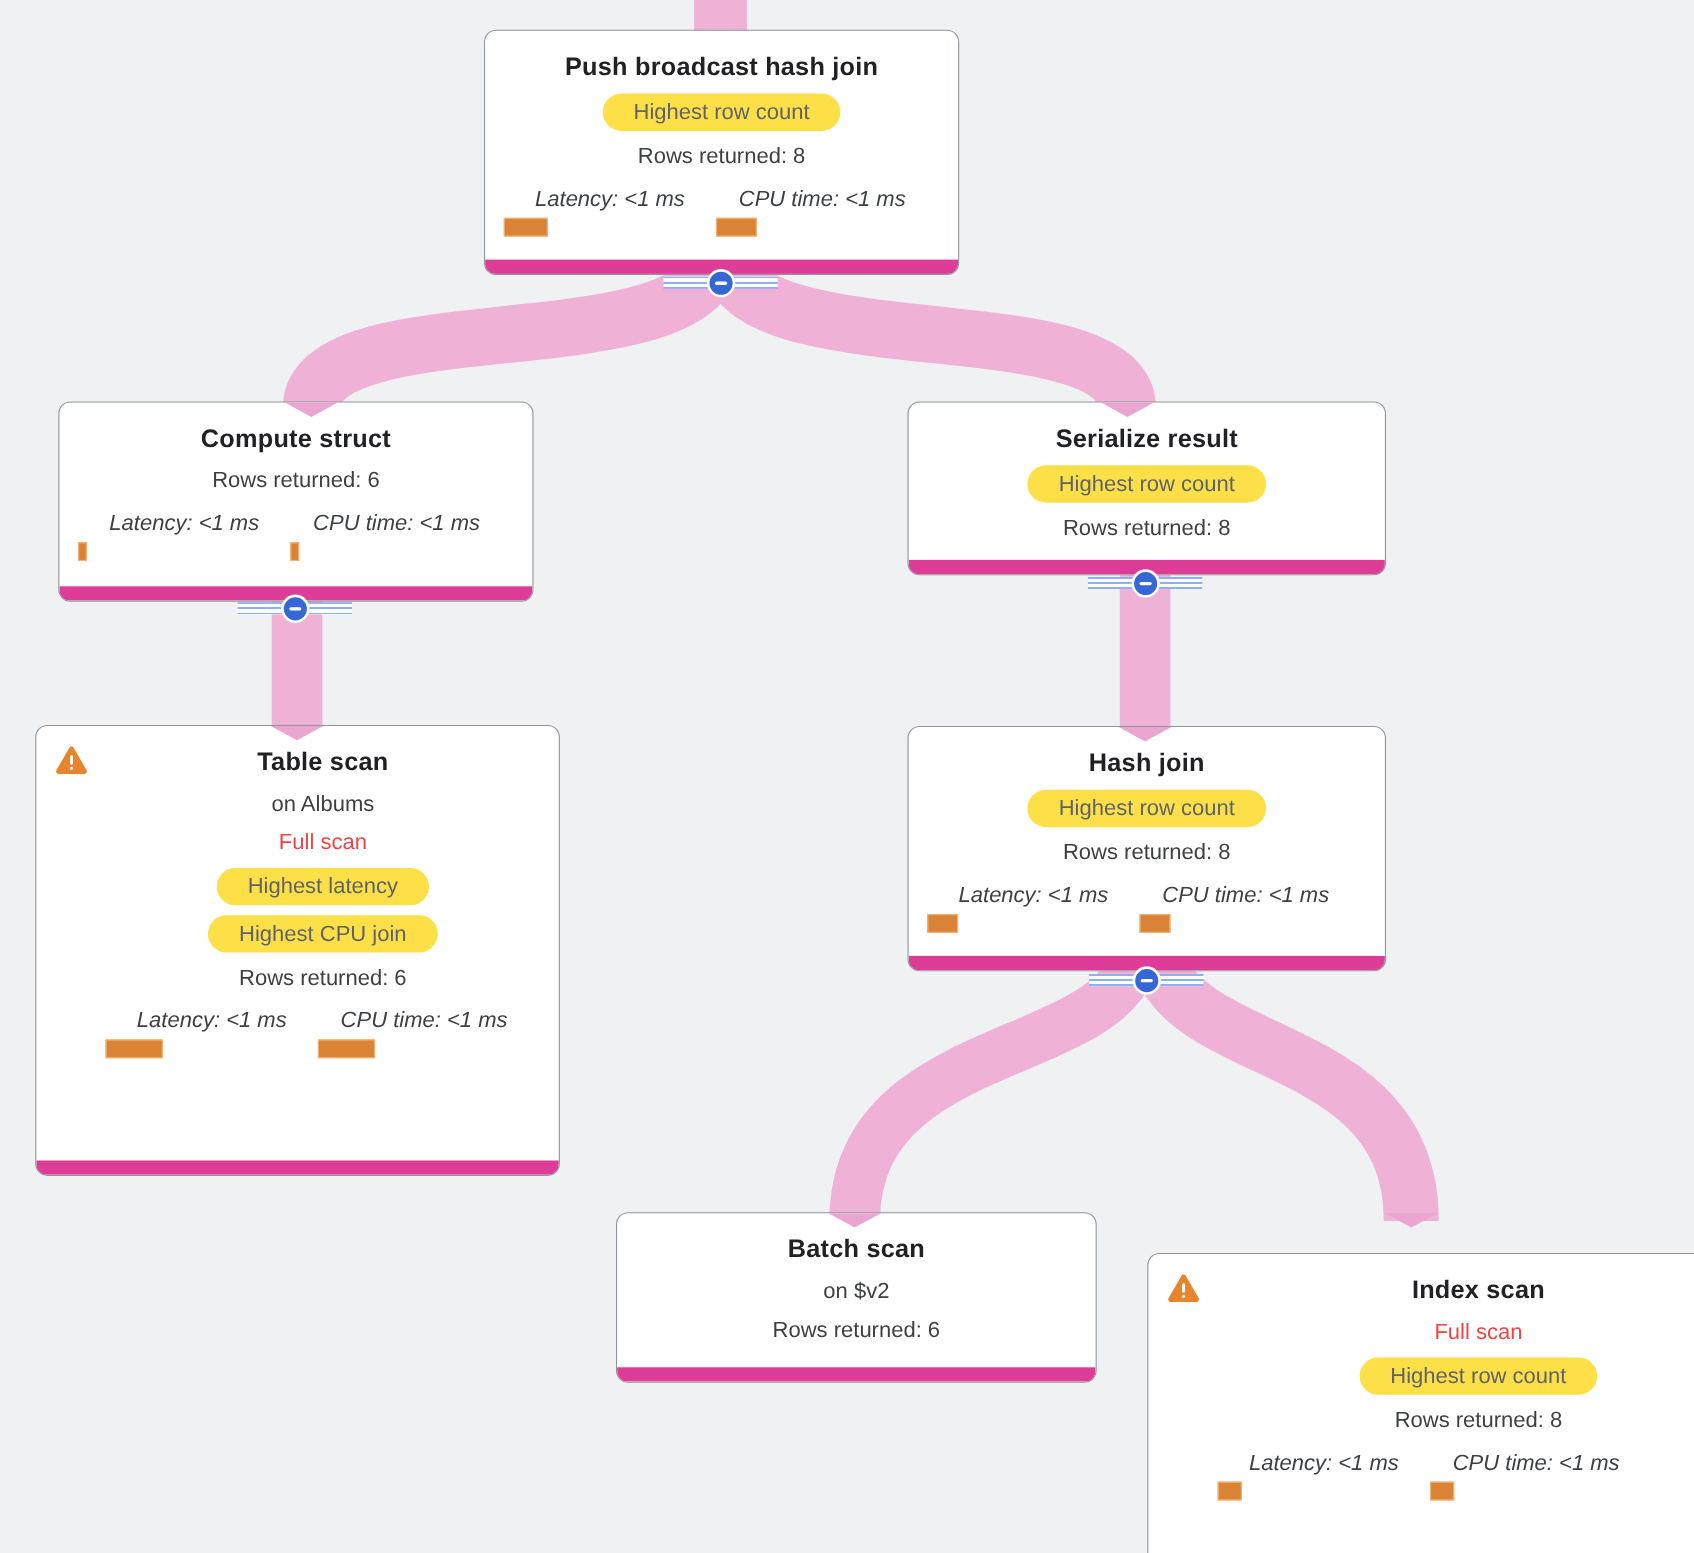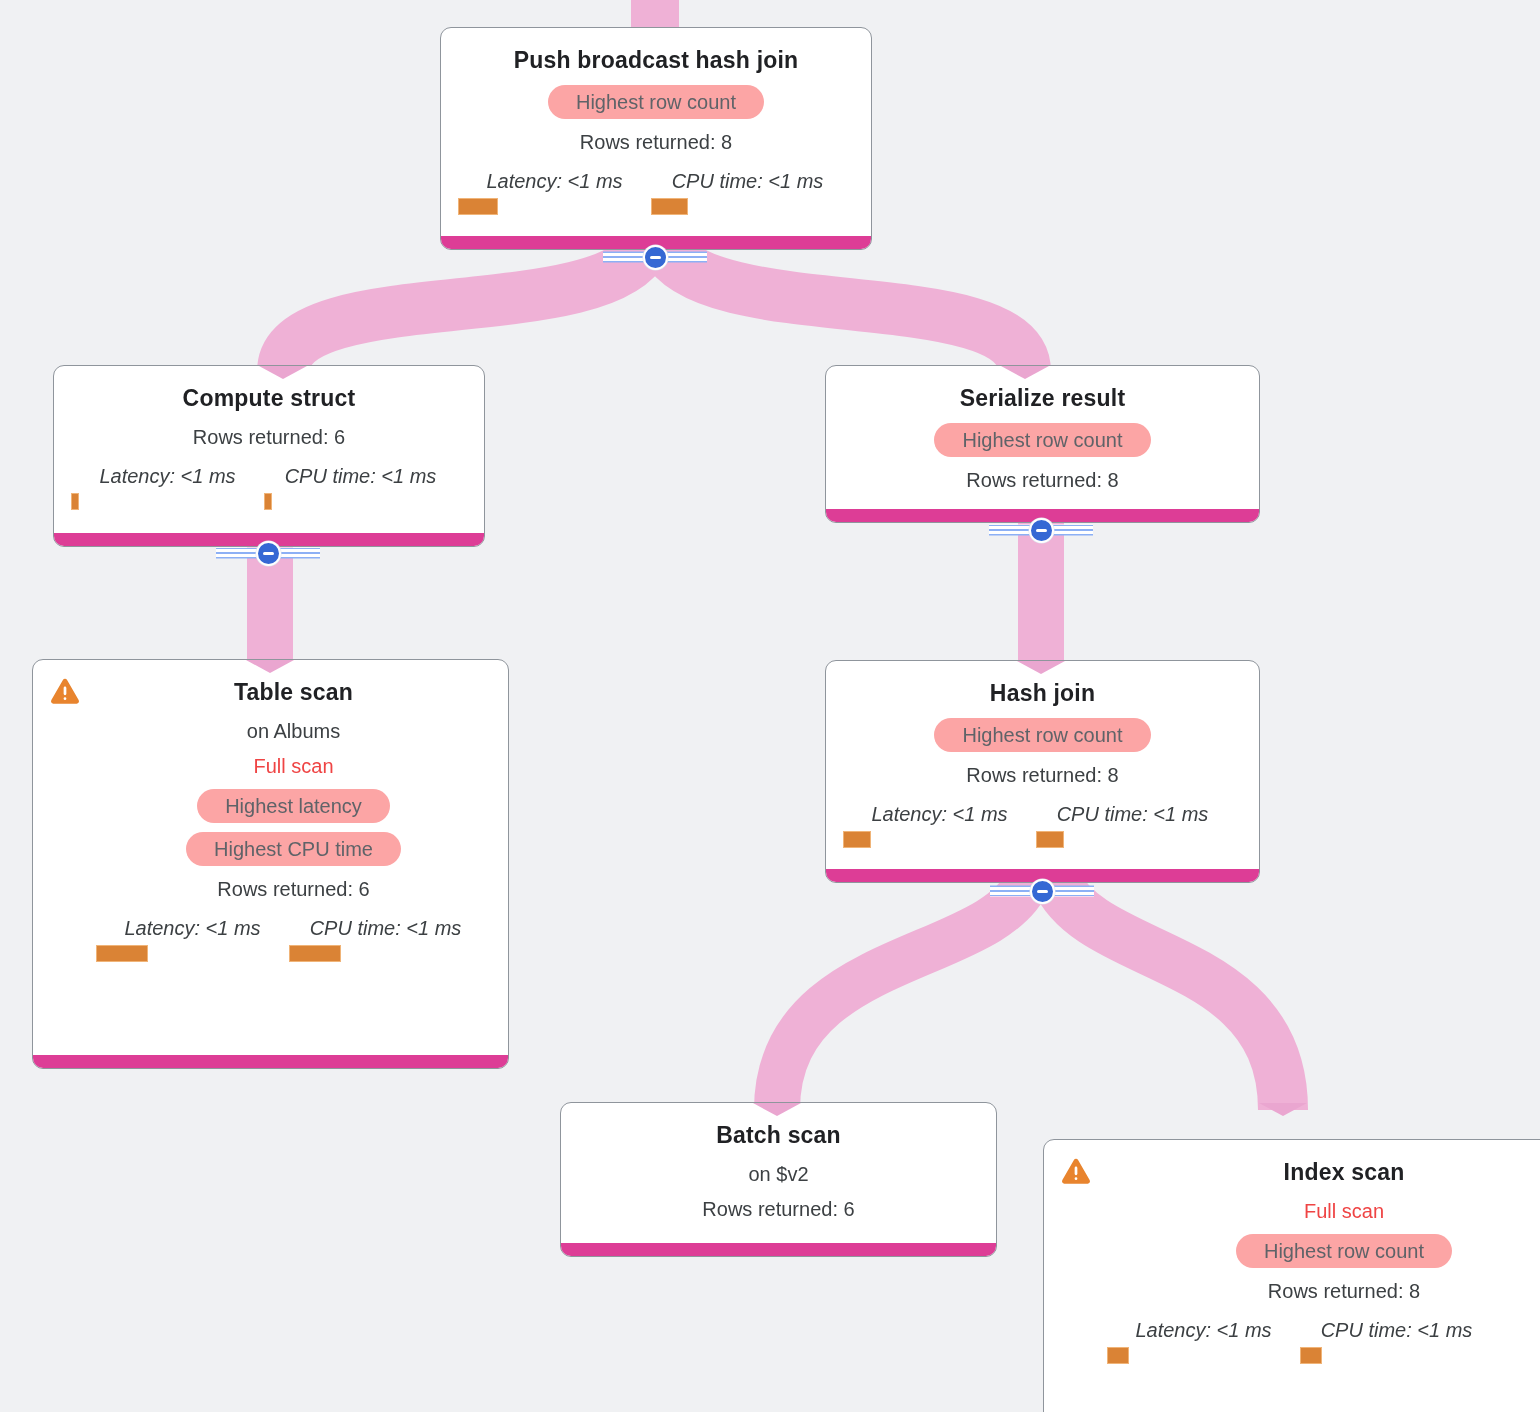--- a/index.html
+++ b/index.html
@@ -22,21 +22,21 @@
   .node.has-icon .node-body{display:grid;grid-template-columns:46px 1fr;}
   .icon-cell{padding-top:3px;}
   .node-title{
     font-size:23px;font-weight:700;color:#202124;letter-spacing:.2px;
     margin:4px 0 10px 0;line-height:1.2;
   }
   .node-line{font-size:20px;color:#3c4043;margin:7px 0;line-height:1.4;}
   .node-line.muted{color:#ef4444;}
   .badge-row{margin:9px 0;}
   .badge{
-    display:inline-block;background:#fca5a5;color:#5f6368;
+    display:inline-block;background:#fde047;color:#5f6368;
     font-size:20px;padding:5px 28px;border-radius:22px;line-height:1.2;
   }
   .metrics{display:flex;margin-top:14px;}
   .metric{width:193px;font-style:italic;}
   .metric-label{font-size:20px;color:#3c4043;}
   .bar{
     height:17px;margin-top:5px;background:#da8335;
     border:1.5px solid #f0b478;box-sizing:border-box;
   }
   .node-footer{
@@ -139,21 +139,21 @@
         <path d="M10.3 1.6 L0.9 18.0 a1.9 1.9 0 0 0 1.7 2.9 h18.8 a1.9 1.9 0 0 0 1.7 -2.9 L13.7 1.6 a1.95 1.95 0 0 0 -3.4 0 Z" fill="#e8842e"></path>
         <rect x="10.9" y="7" width="2.2" height="7" rx="1.1" fill="#ffffff"></rect>
         <rect x="10.9" y="15.6" width="2.2" height="2.4" rx="1.1" fill="#ffffff"></rect>
       </svg>
     </div>
     <div>
       <div class="node-title">Table scan</div>
       <div class="node-line">on Albums</div>
       <div class="node-line muted">Full scan</div>
       <div class="badge-row"><span class="badge">Highest latency</span></div>
-      <div class="badge-row"><span class="badge">Highest CPU time</span></div>
+      <div class="badge-row"><span class="badge">Highest CPU join</span></div>
       <div class="node-line">Rows returned: 6</div>
       <div class="metrics">
         <div class="metric">
           <div class="metric-label">Latency: &lt;1 ms</div>
           <div class="bar" style="width:52px"></div>
         </div>
         <div class="metric">
           <div class="metric-label">CPU time: &lt;1 ms</div>
           <div class="bar" style="width:52px"></div>
         </div>

